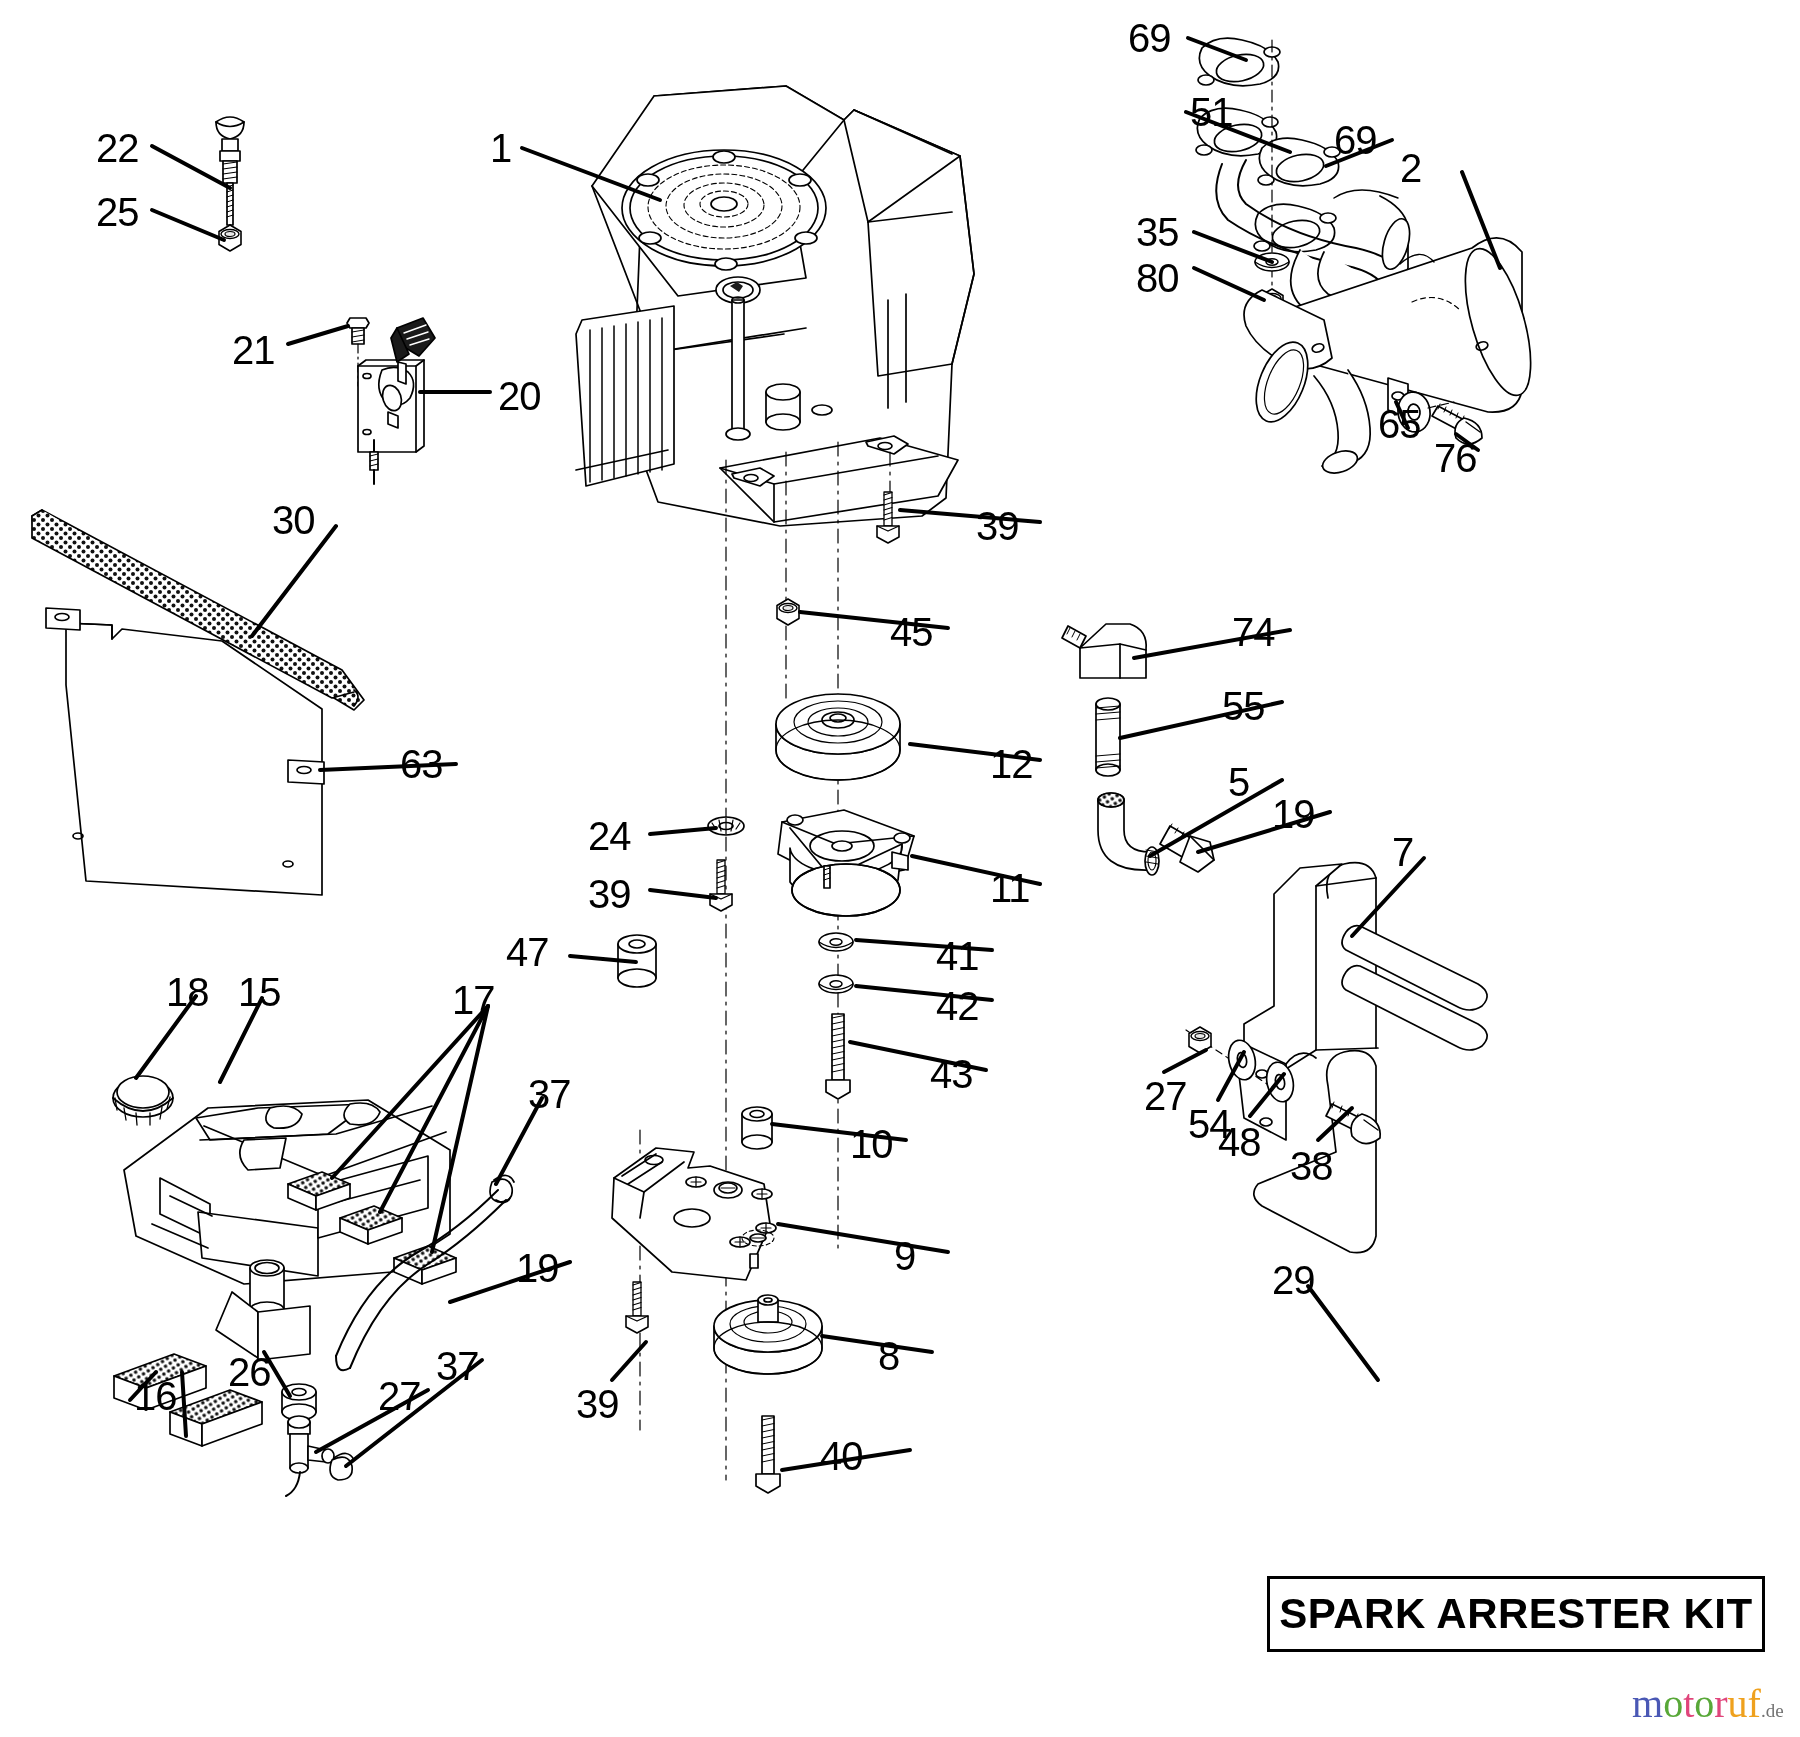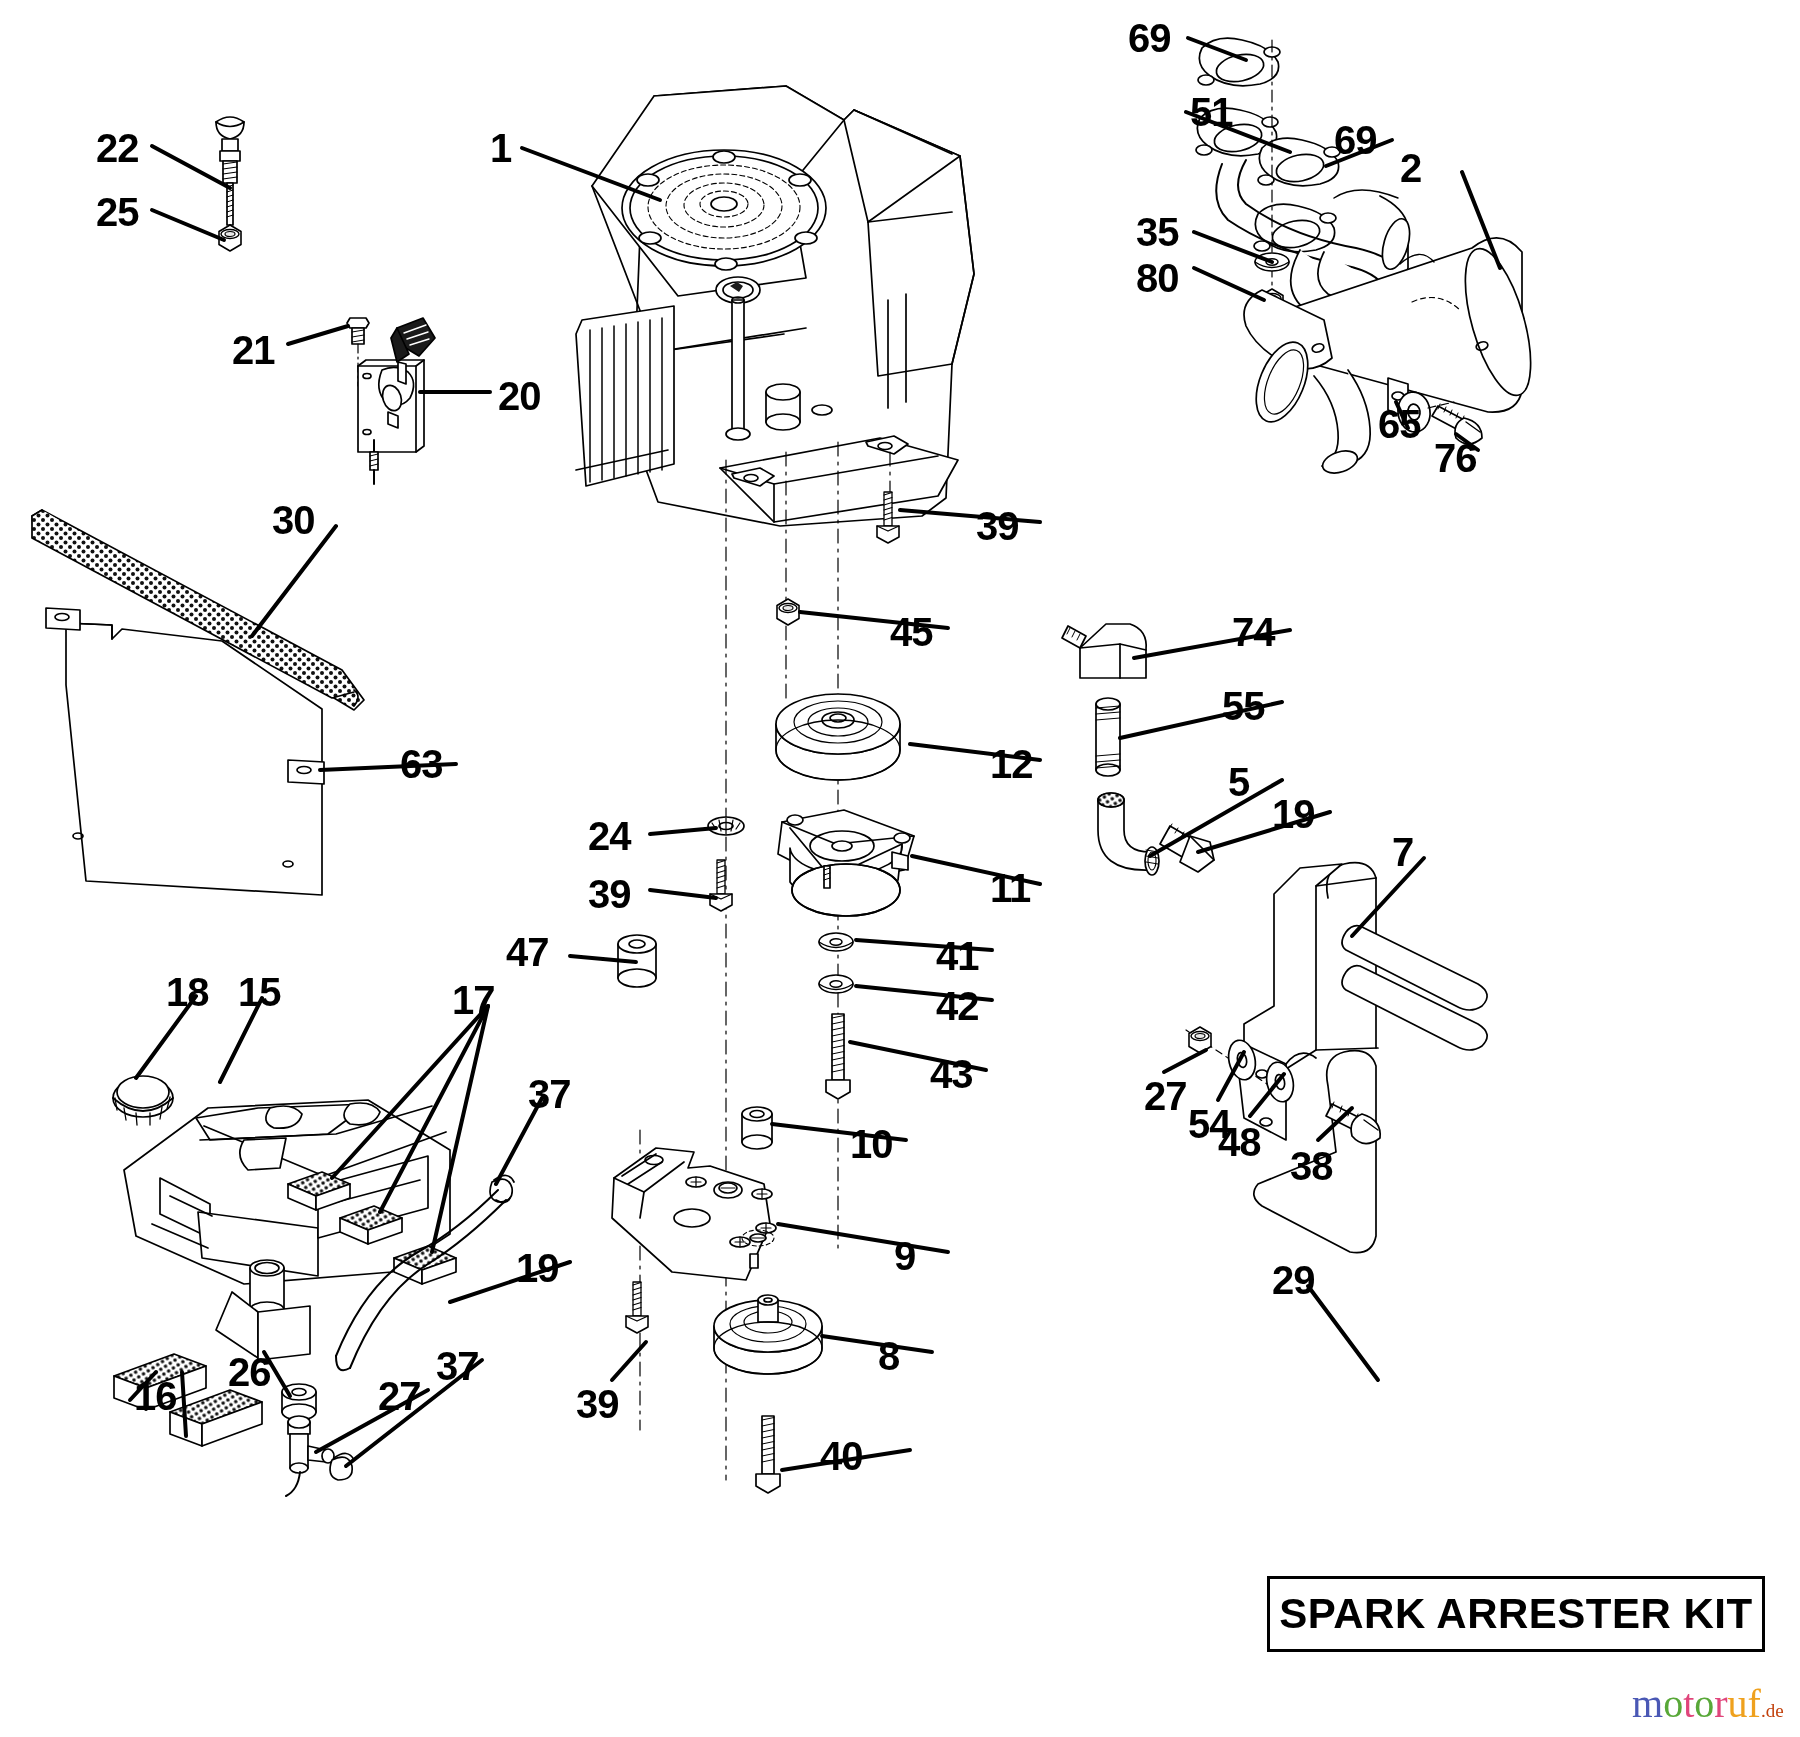--- a/index.html
+++ b/index.html
@@ -1,20 +1,20 @@
 <!DOCTYPE html>
 <html><head>
 <meta charset="utf-8">
 <style>
   html,body{margin:0;padding:0;background:#fff;}
   body{width:1800px;height:1737px;position:relative;overflow:hidden;
        font-family:"Liberation Sans",sans-serif;color:#000;}
   #stage{position:absolute;inset:0;}
   svg.layer{position:absolute;left:0;top:0;width:1800px;height:1737px;}
-  .callout{position:absolute;font-weight:bold;font-size:40px;line-height:40px;
+  .callout{position:absolute;font-weight:normal;font-size:40px;line-height:40px;
            letter-spacing:-1px;color:#000;white-space:nowrap;}
   .kitbox{position:absolute;border:3px solid #000;background:#fff;
           display:flex;align-items:center;justify-content:center;}
   .kitbox span{font-weight:bold;font-size:42px;letter-spacing:0.5px;}
   .wm{position:absolute;font-family:"Liberation Serif",serif;font-size:40px;
       white-space:nowrap;line-height:40px;}
   .wm i{font-style:normal;}
   .wm .sfx{font-size:19px;}
 </style>
 </head>
@@ -739,16 +739,16 @@
   <div class="callout" style="left:576px;top:1384px">39</div>
   <div class="callout" style="left:878px;top:1336px">8</div>
   <div class="callout" style="left:820px;top:1436px">40</div>
   <div class="callout" style="left:1272px;top:1260px">29</div>
 
   <div class="kitbox" style="left:1267px;top:1576px;width:492px;height:70px;">
     <span>SPARK ARRESTER KIT</span>
   </div>
 
   <div class="wm" style="left:1632px;top:1684px;">
-    <i style="color:#4a58b5">m</i><i style="color:#58a838">o</i><i style="color:#e0457b">t</i><i style="color:#58a838">o</i><i style="color:#e0457b">r</i><i style="color:#efa11e">u</i><i style="color:#efa11e">f</i><i class="sfx" style="color:#c2410c">.de</i>
+    <i style="color:#4a58b5">m</i><i style="color:#58a838">o</i><i style="color:#e0457b">t</i><i style="color:#58a838">o</i><i style="color:#e0457b">r</i><i style="color:#efa11e">u</i><i style="color:#efa11e">f</i><i class="sfx" style="color:#737373">.de</i>
   </div>
 
 </div>
 
 </body></html>

